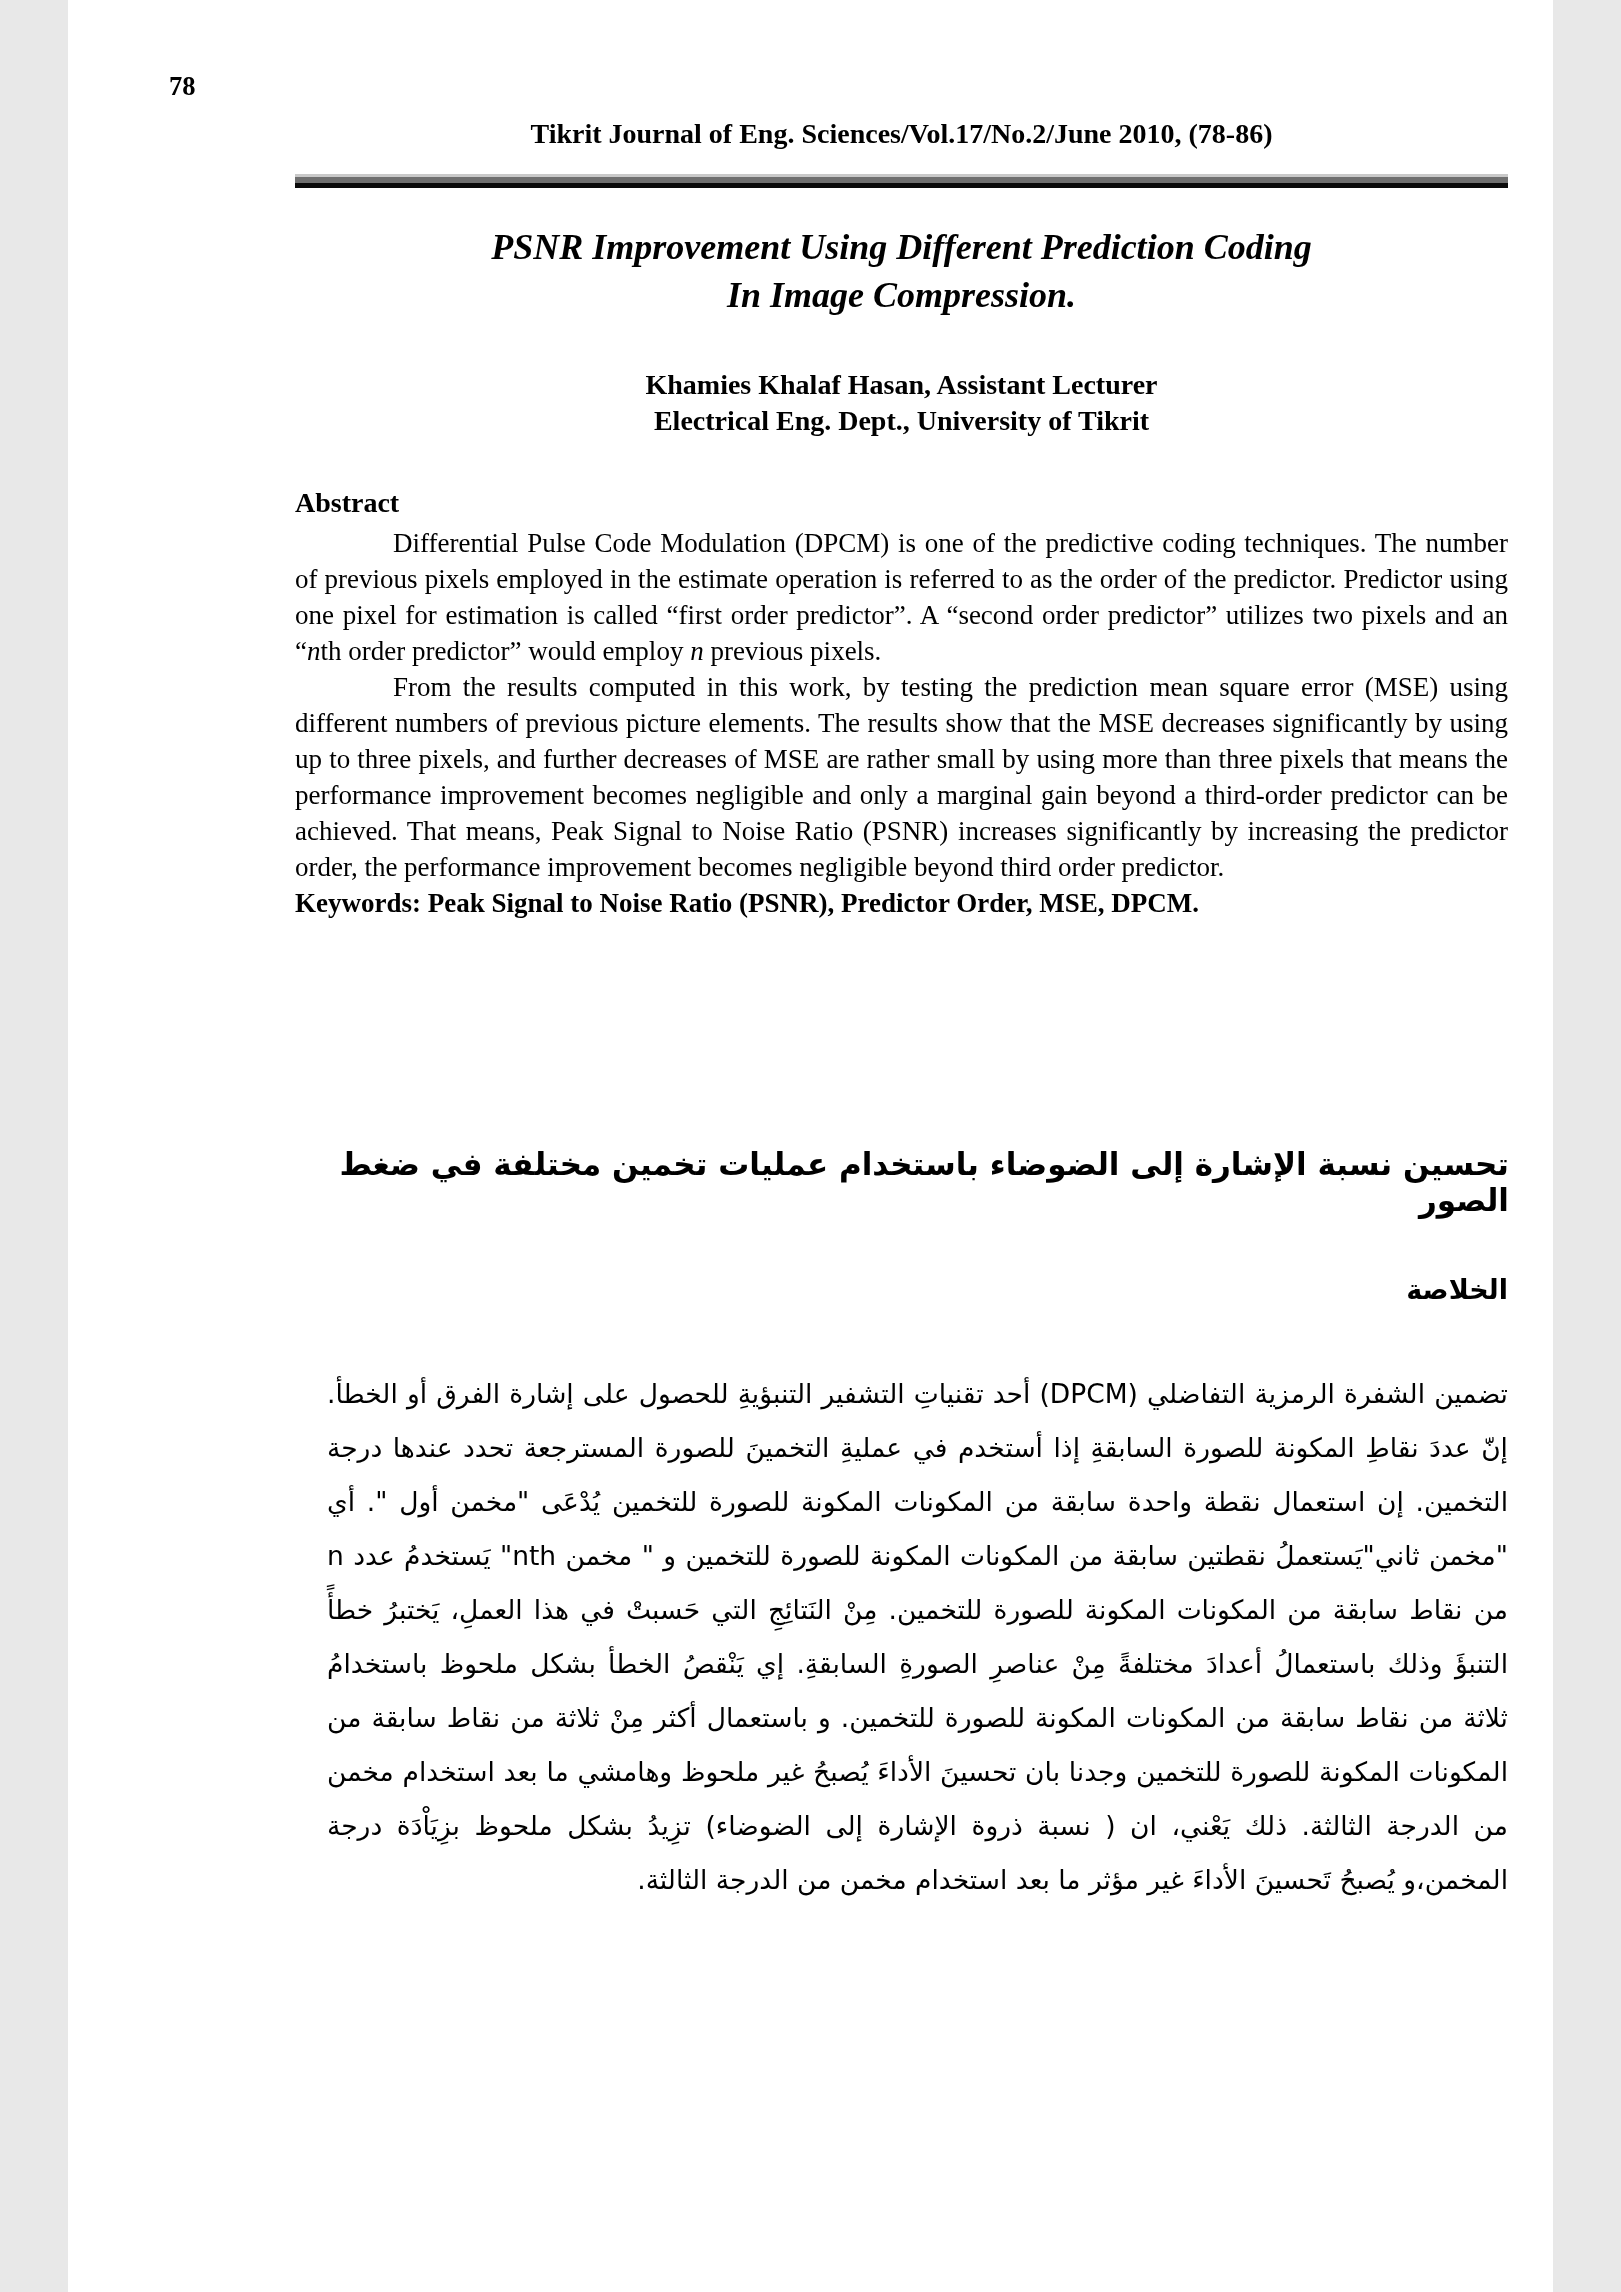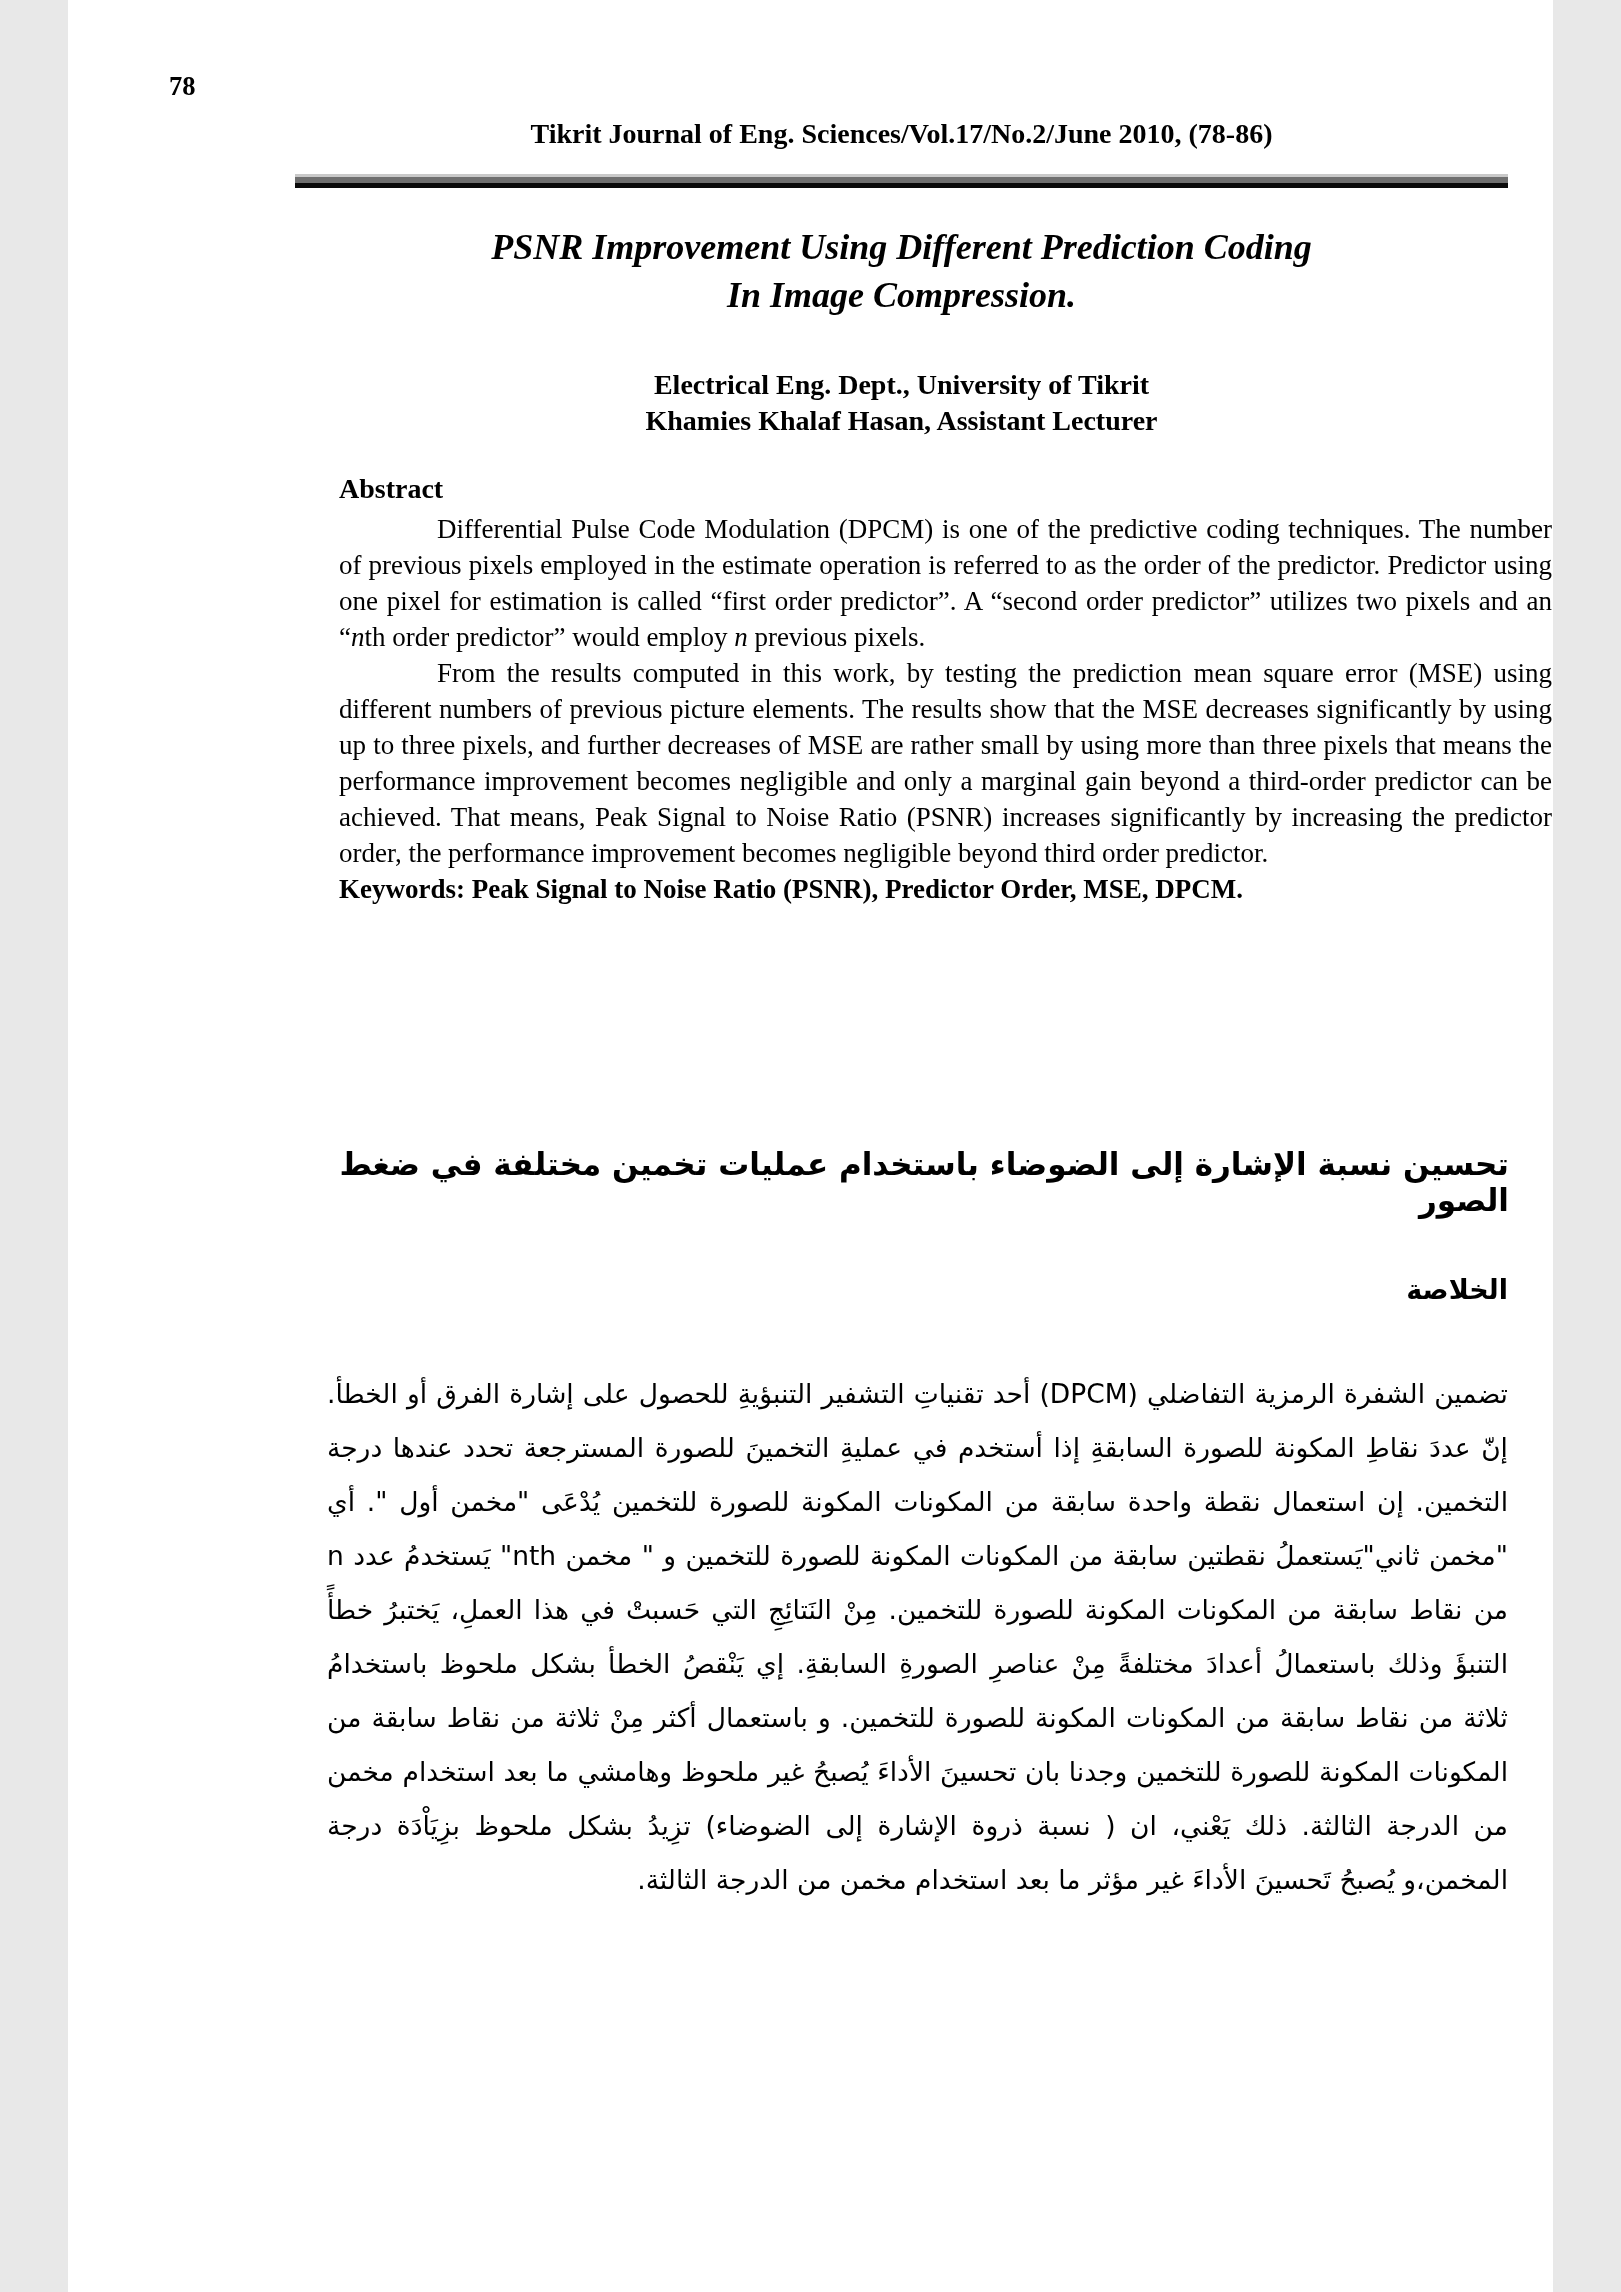--- a/index.html
+++ b/index.html
@@ -35,21 +35,21 @@
     line-height:48px;
     margin:0;
   }
   .authors {
     top:367px;
     text-align:center;
     font-size:28px; font-weight:bold;
     line-height:36px;
   }
 
-  .abstract-block { top:473px;margin-left:44px; }
+  .abstract-block { top:487px; }
   .abstract-heading { font-size:28px; font-weight:bold; margin:0 0 5.9px 0; }
   .body-text {
     font-size:27px;
     line-height:36px;
     text-align:justify;
     margin:0;
   }
   .indent { text-indent:98px; }
   .keywords-line {
     font-size:27px; line-height:36px;
@@ -99,22 +99,22 @@
     <div class="band-gray"></div>
     <div class="band-black"></div>
   </div>
 
   <h1 class="content paper-title" style="position:absolute;">
     <span>PSNR Improvement Using Different Prediction Coding</span><br>
     <span>In Image Compression.</span>
   </h1>
 
   <div class="content authors" style="position:absolute;">
+    <div>Khamies Khalaf Hasan, Assistant Lecturer</div>
     <div>Electrical Eng. Dept., University of Tikrit</div>
-    <div>Khamies Khalaf Hasan, Assistant Lecturer</div>
   </div>
 
   <div class="content abstract-block" style="position:absolute;">
     <h2 class="abstract-heading">Abstract</h2>
 
     <p class="body-text indent"><span>Differential Pulse Code Modulation (DPCM) is one of the predictive coding techniques. The number of previous pixels employed in the estimate operation is referred to as the order of the predictor. Predictor using one pixel for estimation is called “first order predictor”. A “second order predictor” utilizes two pixels and an “</span><i>n</i><span>th order predictor” would employ </span><i>n</i><span> previous pixels.</span></p>
 
     <p class="body-text indent">From the results computed in this work, by testing the prediction mean square error (MSE) using different numbers of previous picture elements. The results show that the MSE decreases significantly by using up to three pixels, and further decreases of MSE are rather small by using more than three pixels that means the performance improvement becomes negligible and only a marginal gain beyond a third-order predictor can be achieved. That means, Peak Signal to Noise Ratio (PSNR) increases significantly by increasing the predictor order, the performance improvement becomes negligible beyond third order predictor.</p>
 
     <p class="keywords-line">Keywords: Peak Signal to Noise Ratio (PSNR), Predictor Order, MSE, DPCM.</p>

